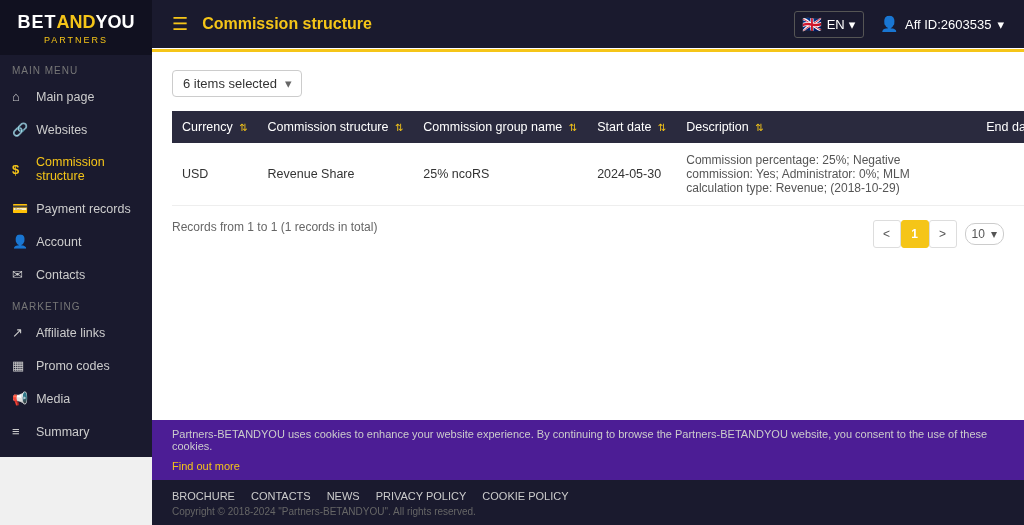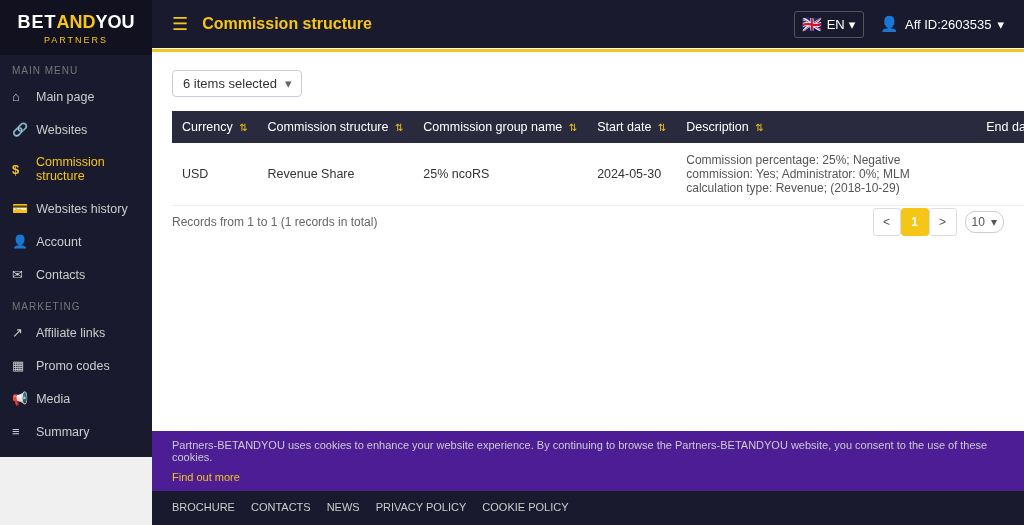--- a/index.html
+++ b/index.html
@@ -162,23 +162,22 @@
     }
     .data-table tbody td.desc-col {
       font-size: 12px;
       color: #555;
       max-width: 360px;
     }
 
     
     .pagination-row {
       display: flex;
-      align-items: center;
       justify-content: space-between;
-      margin-top: 2px;
+      margin-top: 14px;
       font-size: 12px;
       color: #666;
     }
     .page-btn {
       width: 28px;
       height: 28px;
       display: flex;
       align-items: center;
       justify-content: center;
       border: 1px solid #ddd;
@@ -263,21 +262,21 @@
   <div class="sidebar-item">
     <span class="icon">🔗</span>
     <span>Websites</span>
   </div>
   <div class="sidebar-item active">
     <span class="icon" style="color:#f5c518;font-weight:bold;">$</span>
     <span>Commission structure</span>
   </div>
   <div class="sidebar-item">
     <span class="icon">💳</span>
-    <span>Websites history</span>
+    <span>Payment records</span>
   </div>
   <div class="sidebar-item">
     <span class="icon">👤</span>
     <span>Account</span>
   </div>
   <div class="sidebar-item">
     <span class="icon">✉</span>
     <span>Contacts</span>
   </div>
 
@@ -404,14 +403,15 @@
   </div>
 
   <div class="footer">
     <div class="footer-links">
       <a href="#">BROCHURE</a>
       <a href="#">CONTACTS</a>
       <a href="#">NEWS</a>
       <a href="#">PRIVACY POLICY</a>
       <a href="#">COOKIE POLICY</a>
     </div>
+    <div class="footer-copy">Copyright © 2018-2024 "Partners-BETANDYOU". All rights reserved.</div>
   </div>
 </div>
 
 </body></html>

